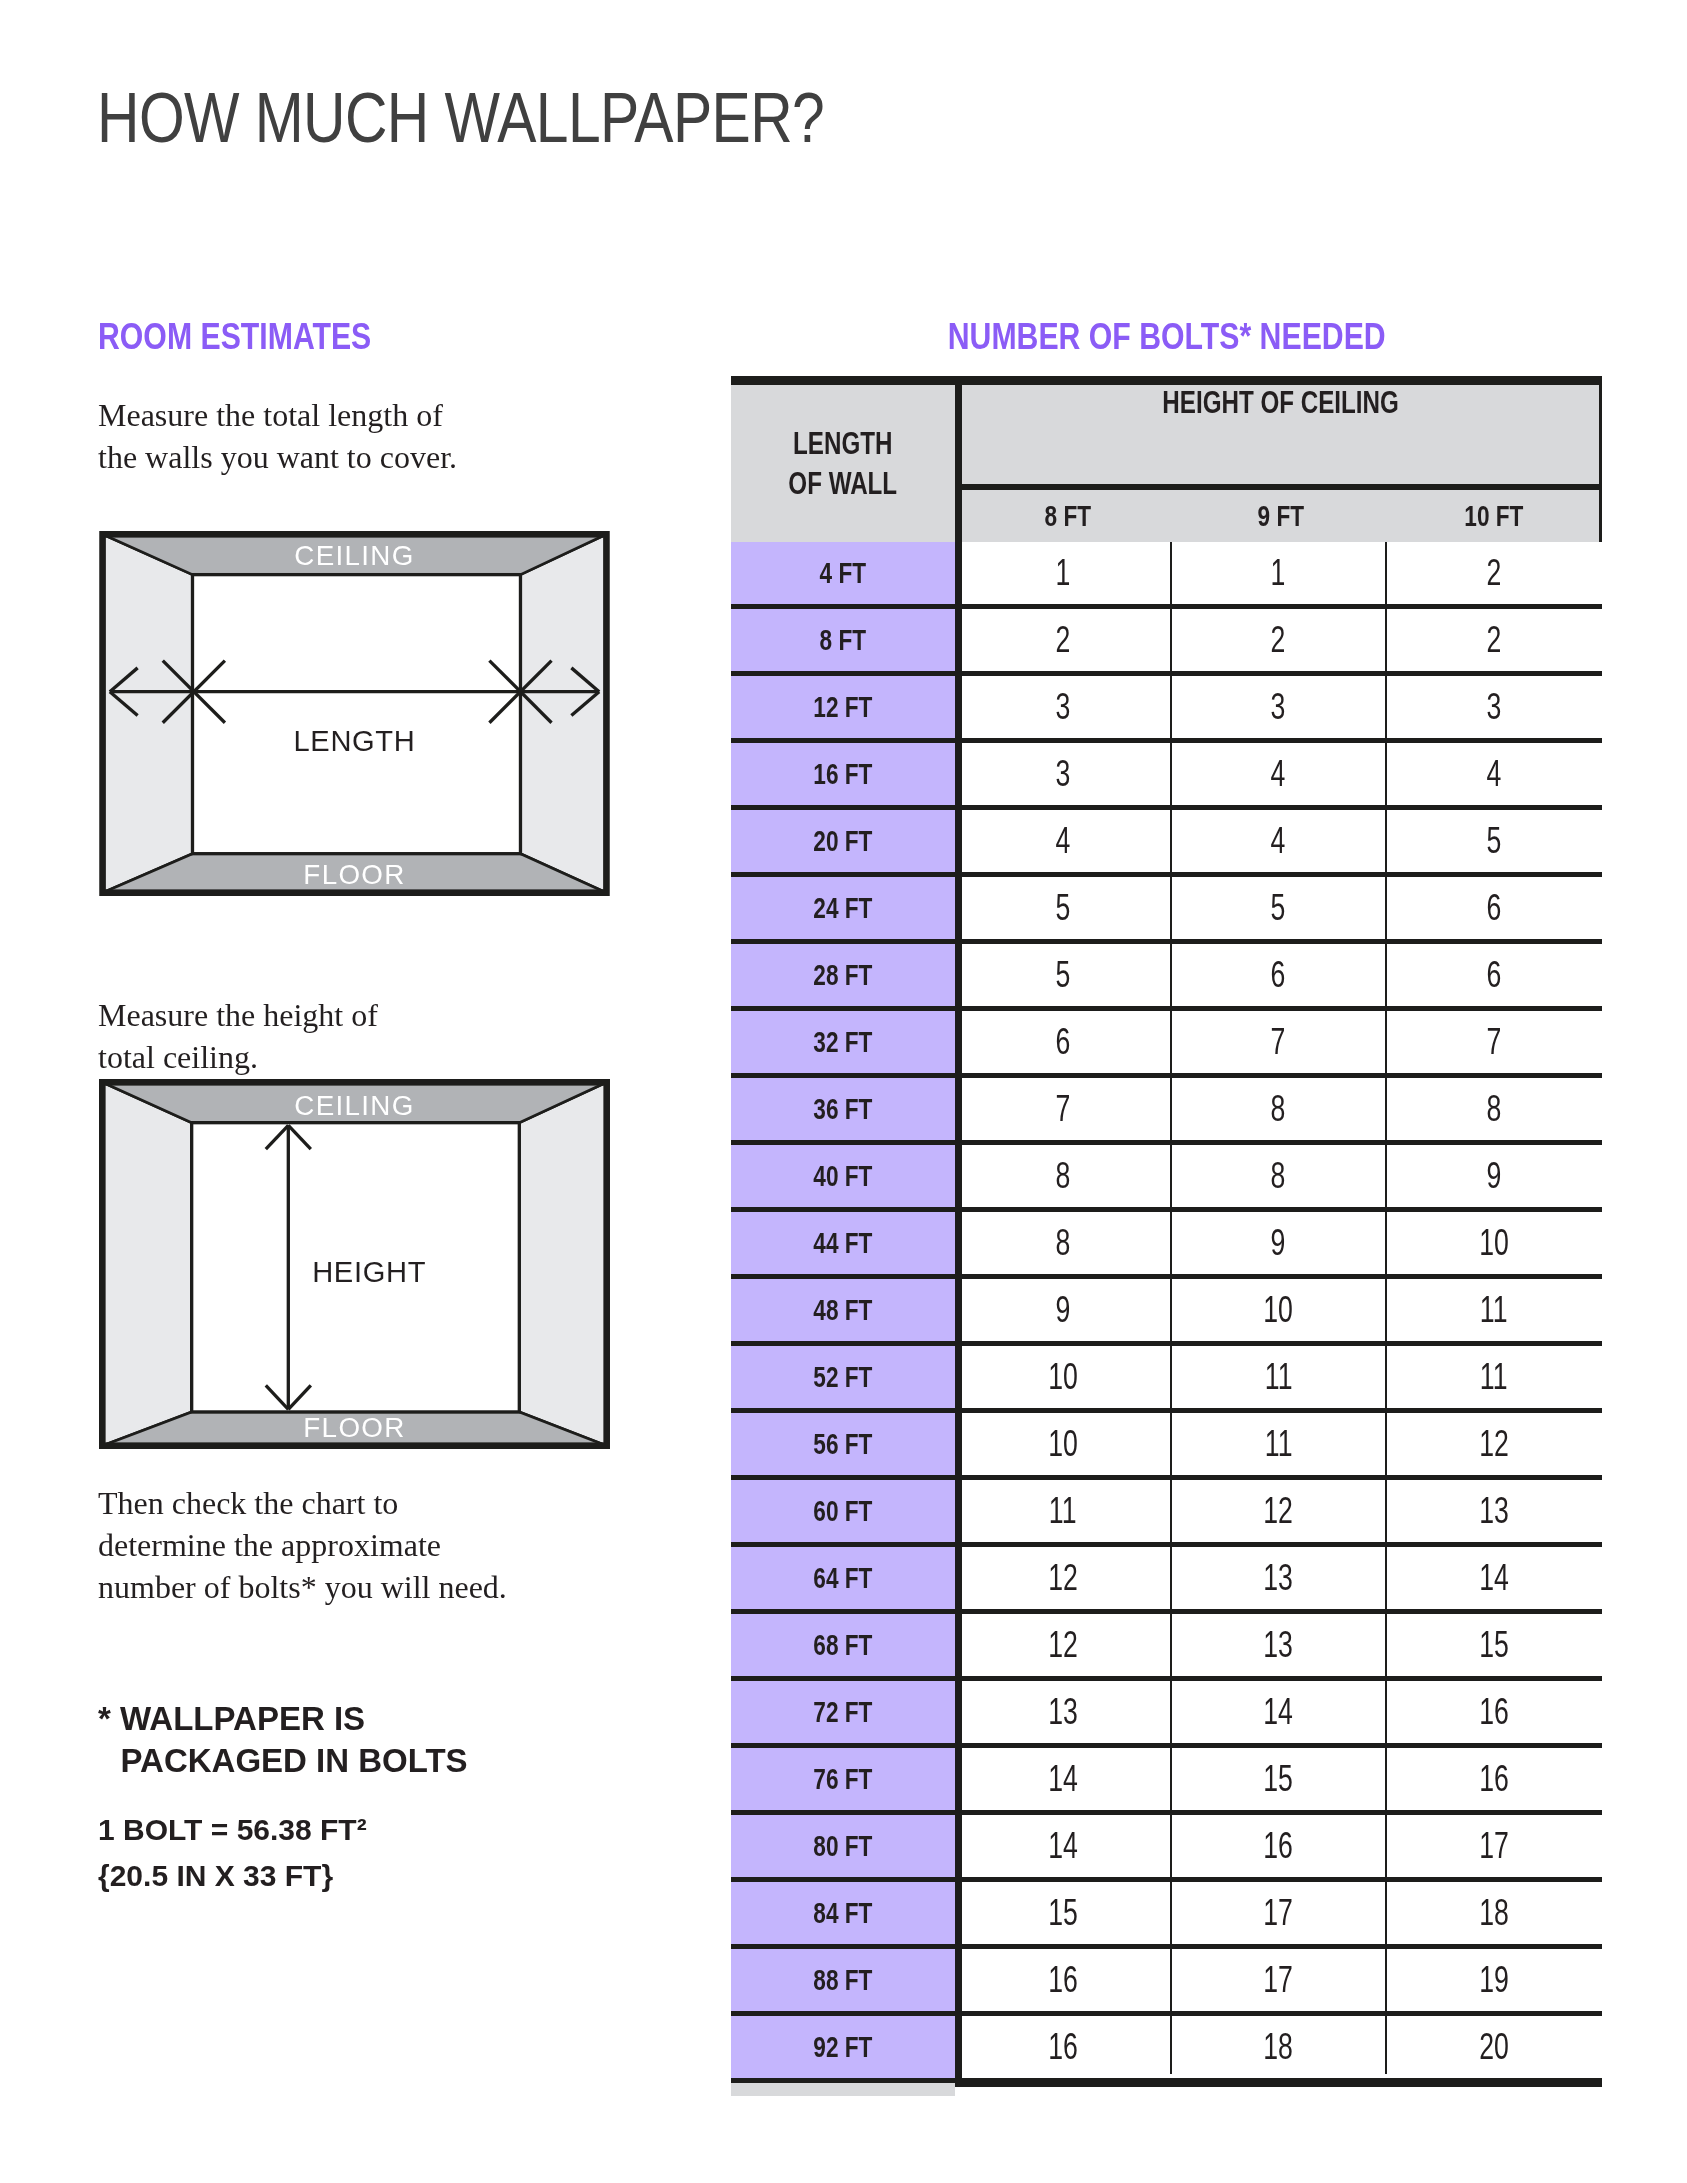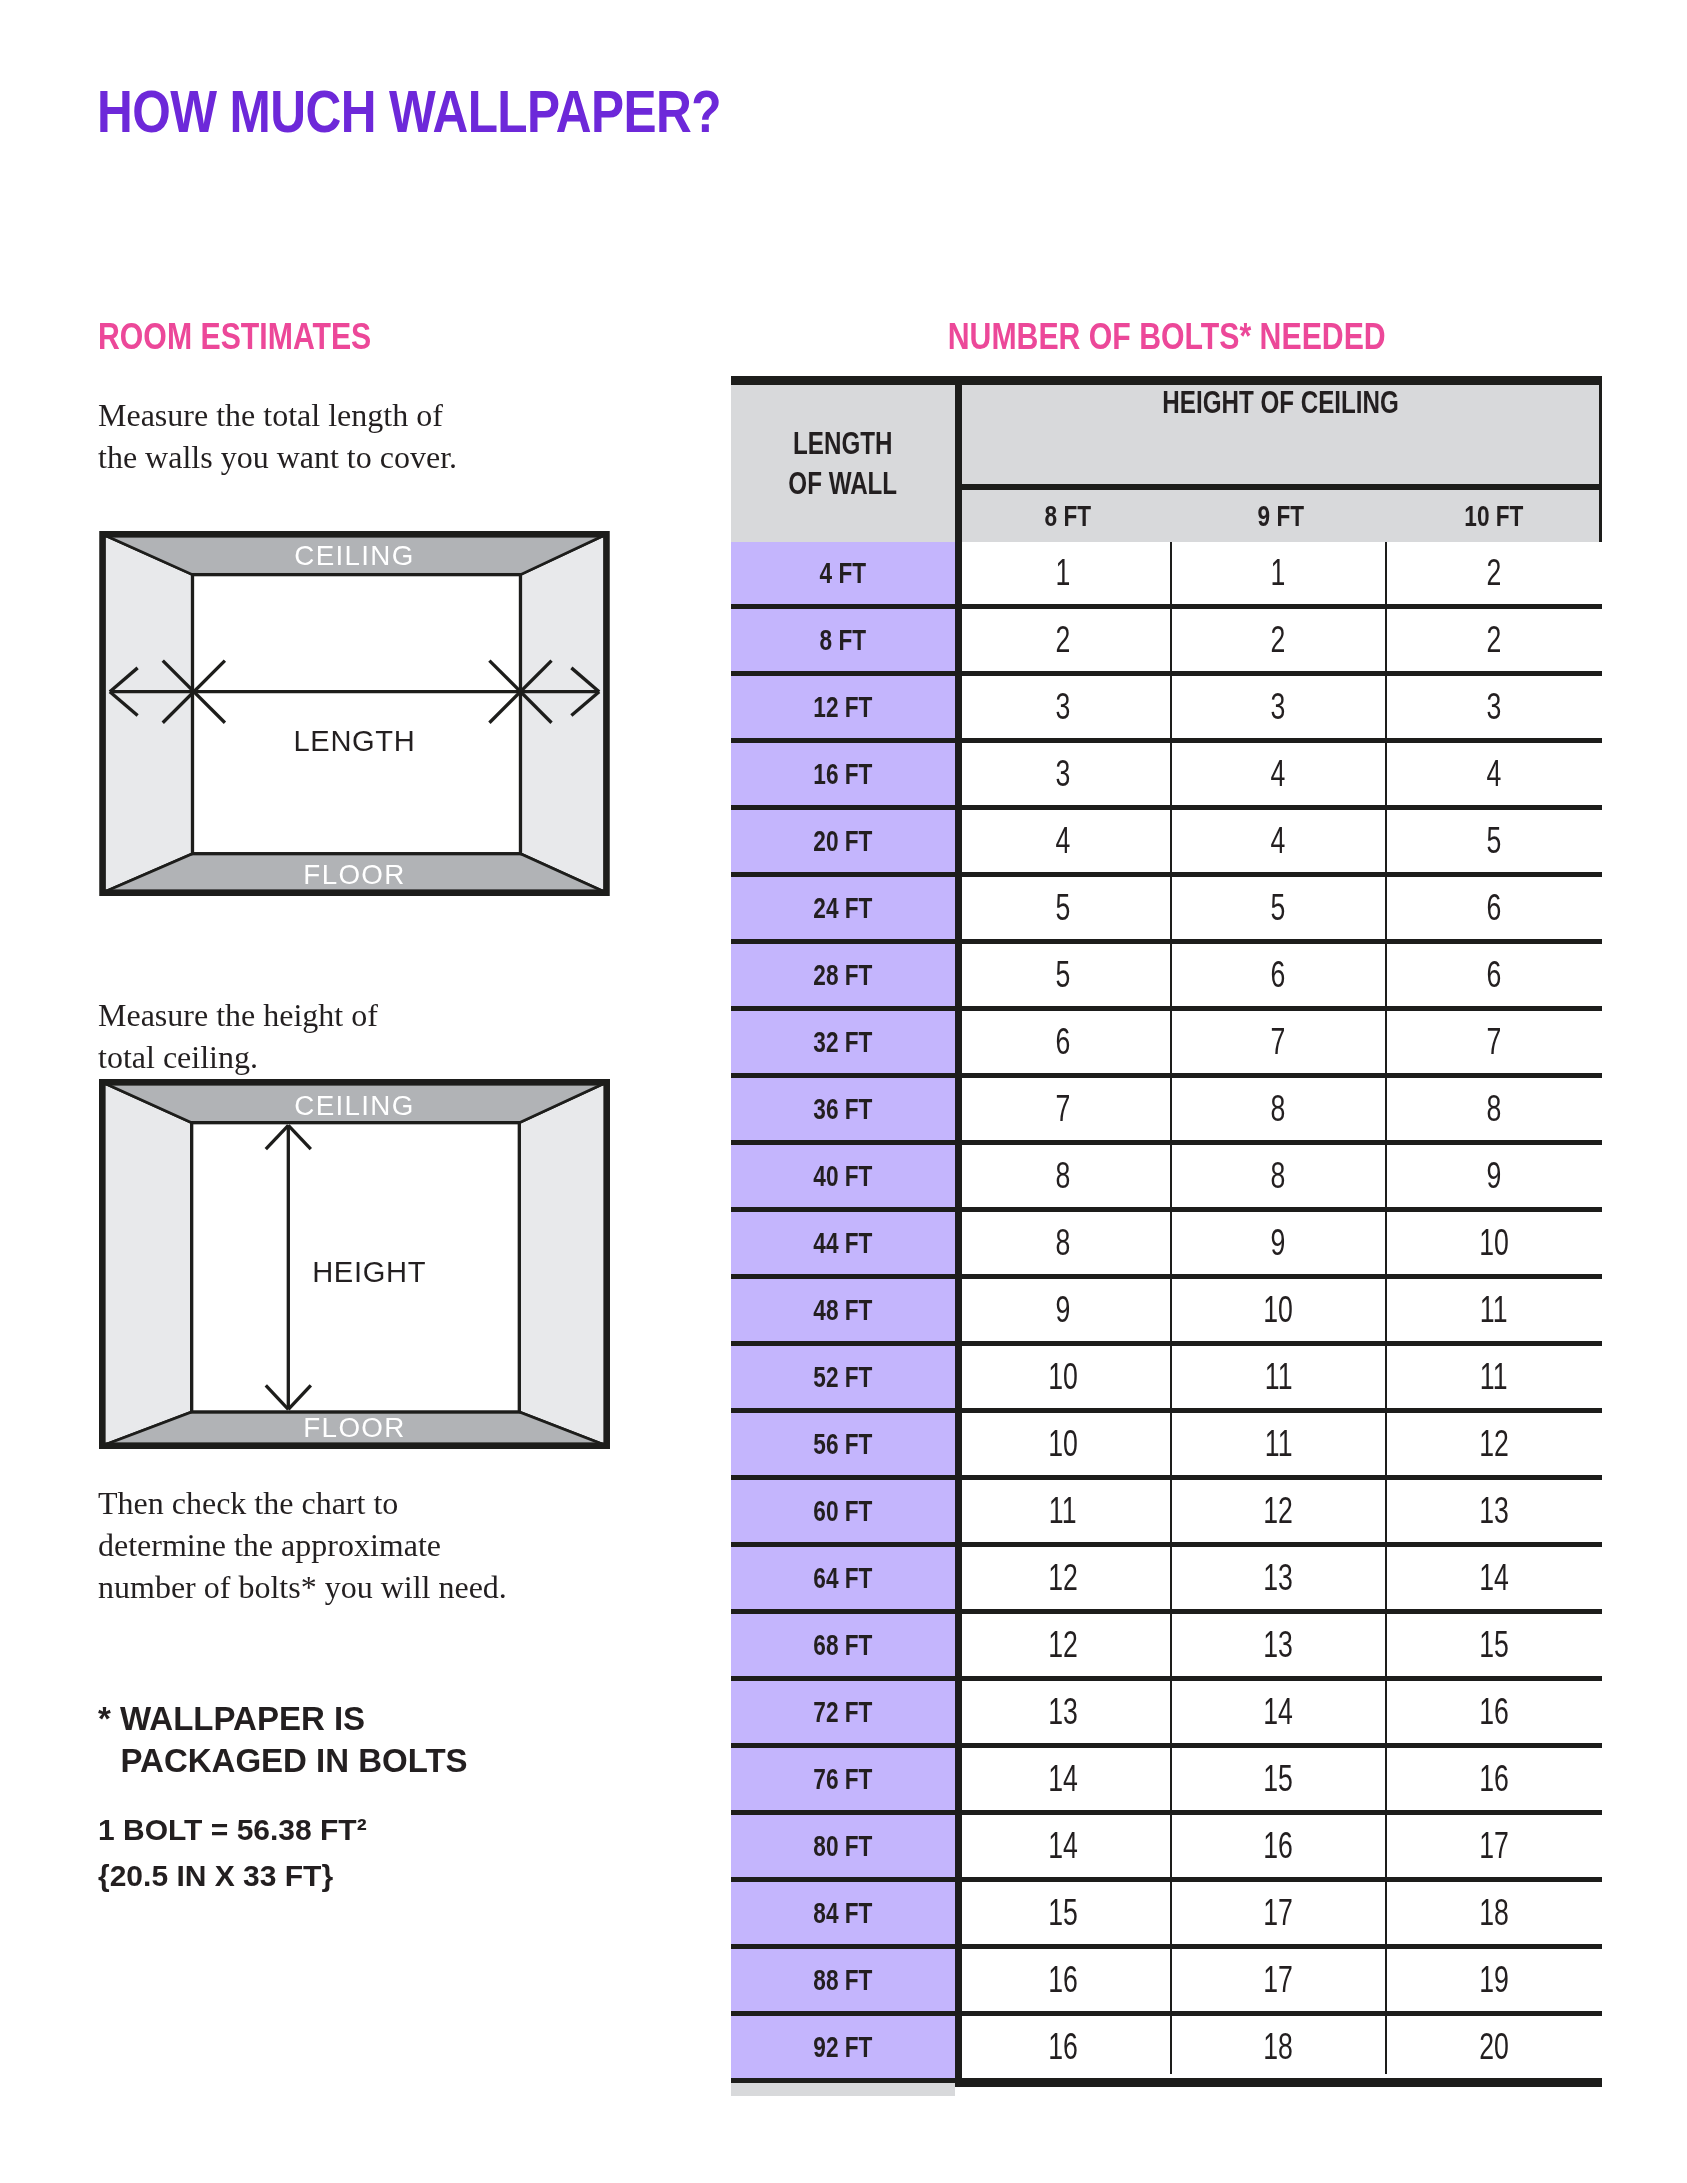--- a/index.html
+++ b/index.html
@@ -6,22 +6,22 @@
   #canvas{
     position:relative; width:1687px; height:2183px; background:#ffffff;
     font-family:"Liberation Sans", sans-serif; color:#231f20; overflow:hidden;
   }
   .abs{position:absolute;}
   
   .cond-l{display:inline-block; transform:scaleX(.84); transform-origin:left center; white-space:nowrap;}
   .cond-c{display:inline-block; transform:scaleX(.78); transform-origin:center center; white-space:nowrap;}
   .cond-n{display:inline-block; transform:scaleX(.74); transform-origin:center center; white-space:nowrap;}
 
-  .page-title{left:97px; top:78px; font-size:59px; font-weight:bold; color:#6d28d9; letter-spacing:-0.7px;}
-  .sec-head{font-size:36px; font-weight:bold; color:#ec4899;}
+  .page-title{left:97px; top:78px; font-size:70px; font-weight:normal; color:#404040; letter-spacing:-0.7px;}
+  .sec-head{font-size:36px; font-weight:bold; color:#8b5cf6;}
   .h-room{left:98px; top:316px;}
   .h-bolts{left:731px; top:316px; width:871px; text-align:center;}
   .h-bolts .cond-l{transform-origin:center center;}
 
   .para{left:98px; font-size:32px; line-height:42px; color:#231f20;font-family:Liberation Serif, serif;}
   .p1{top:394px;}
   .p2{top:994px;}
   .p3{top:1482px;}
 
   .footnote{left:98px; top:1698px; font-size:33px; font-weight:bold; line-height:42px;}

